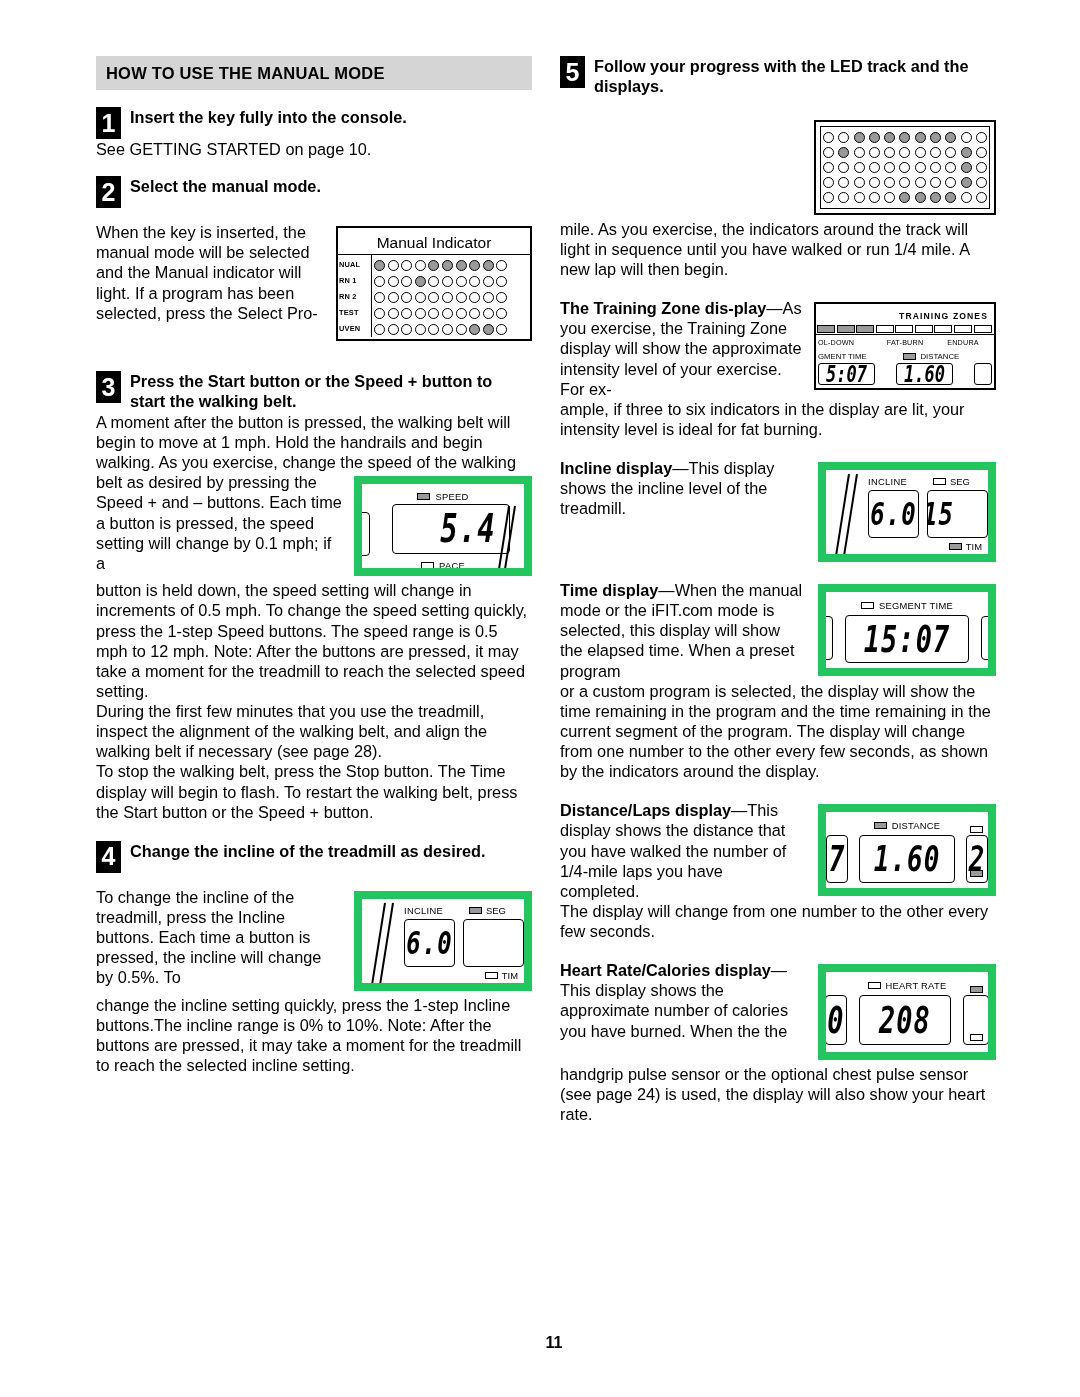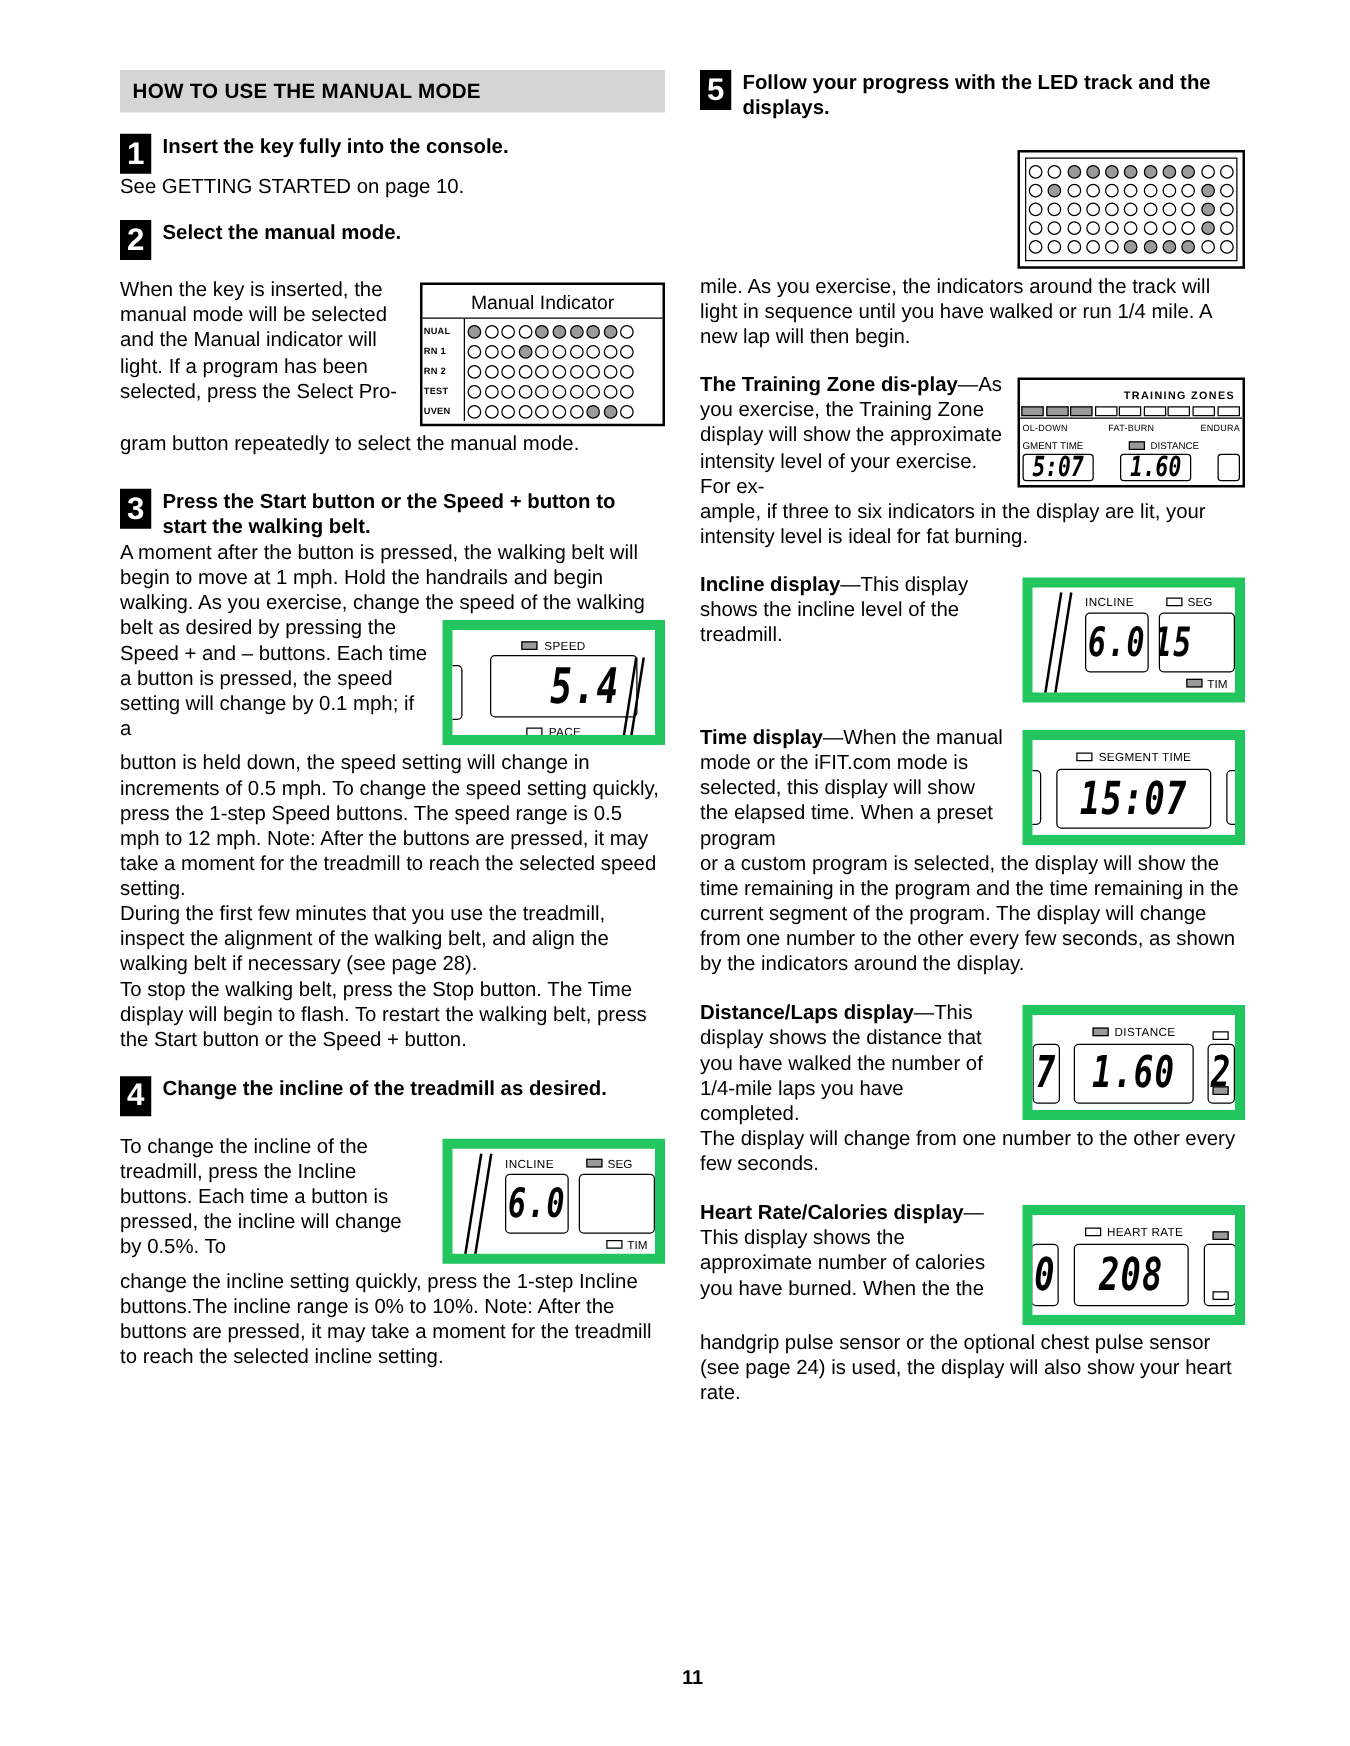--- a/index.html
+++ b/index.html
@@ -200,21 +200,21 @@
     flex: 1;
     border: 1.2px solid #000;
     margin-right: 1.5px;
     background: #fff;
   }
   .tz-seg.on { background: #9a9a9a; }
   .tz-line { border-bottom: 1px solid #000; margin: 1px 0 0 0; }
   .tz-labels { display: flex; font-size: 7.2px; letter-spacing: 0.2px; margin-top: 3px; padding: 0 2px; }
   .tz-labels span { flex: 1; }
   .tz-labels span:nth-child(2) { text-align: center; }
-  .tz-labels span:nth-child(3) { text-align: right; }
+  .tz-labels span:nth-child(3) { text-align: center; }
   .tz-sub { display: flex; align-items: center; font-size: 7.8px; margin-top: 5px; padding: 0 2px; gap: 4px; }
   .tz-digits { display: flex; gap: 21px; padding: 0 2px; margin-top: 2px; }
   .tz-digit-box { border: 1.4px solid #000; border-radius: 3px; height: 22px; flex: 1; display:flex; align-items:center; justify-content:center; overflow:hidden; }
   .tz-digit { font-family: "DejaVu Sans Mono", monospace; font-weight: bold; font-style: italic; font-size: 17px; transform: scaleY(1.3); }
 
   .page-number {
     position: absolute;
     left: 16px; right: 0;
     bottom: -6px;
     text-align: center;
@@ -317,21 +317,20 @@
                   <div class="led on"></div>
                   <div class="led on"></div>
                   <div class="led"></div>
                 </div>
               </div>
         </div>
       </div>
 
       <p class="body indent">When the key is inserted, the manual mode will be selected and the Manual indicator will light. If a program has been selected, press the Select Pro-</p>
       <div class="clearer"></div>
-      <p class="body indent">gram button repeatedly to select the manual mode.</p>
     </div>
 
     <div class="step gap-l">
       <div class="step-num">3</div>
       <div class="step-title">Press the Start button or the Speed + button to start the walking belt.</div>
     </div>
 
     <p class="body indent gap-m">A moment after the button is pressed, the walking belt will begin to move at 1 mph. Hold the handrails and begin walking. As you exercise, change the speed of the walking</p>
 
     <div>

